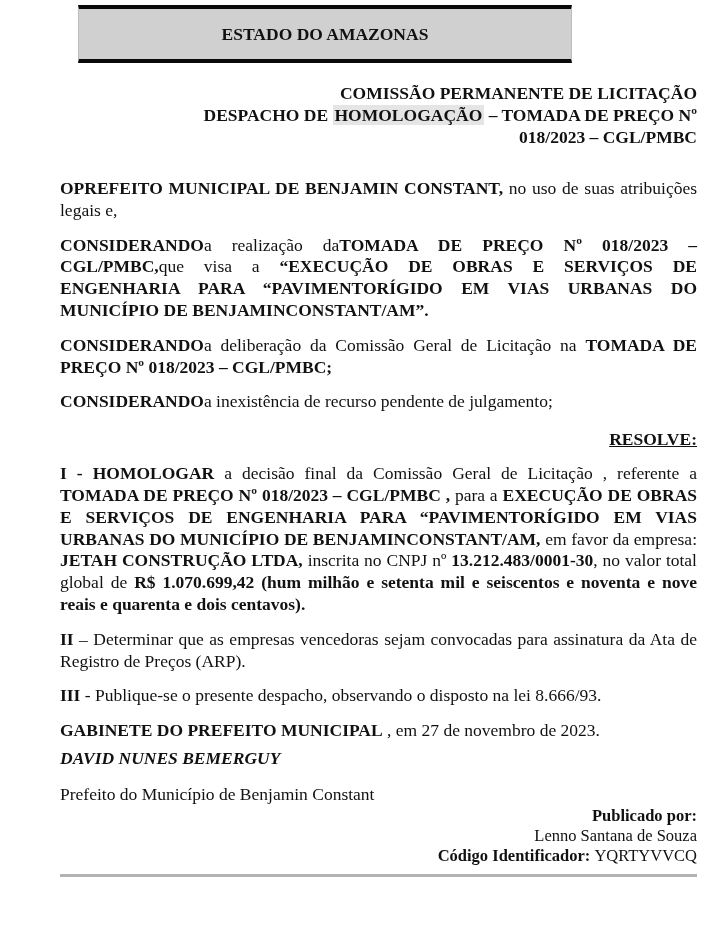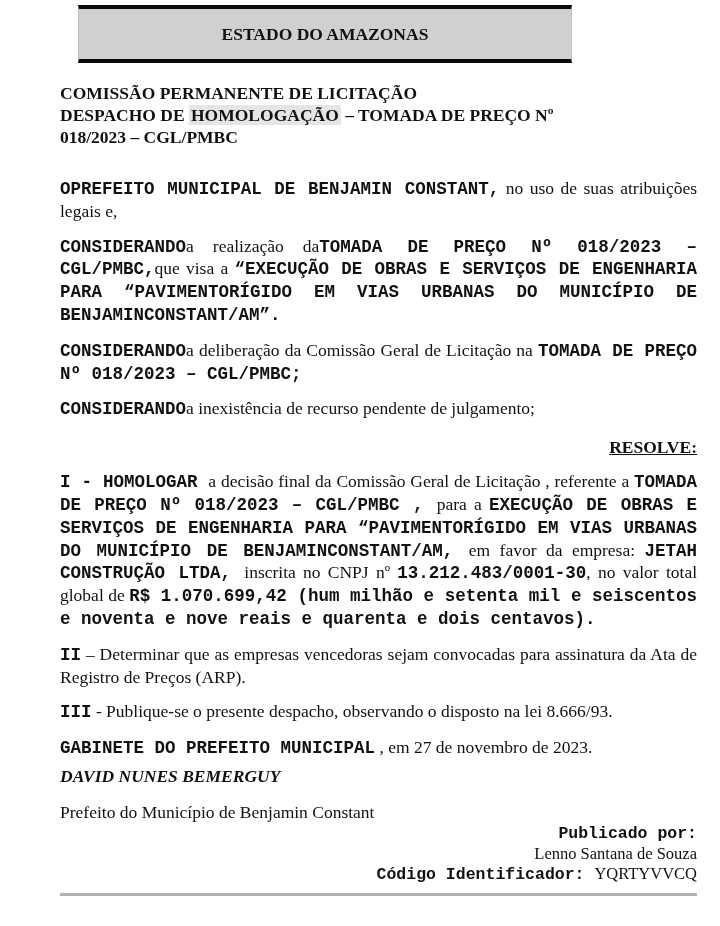--- a/index.html
+++ b/index.html
@@ -11,30 +11,30 @@
   .header-box{
     margin:5px 20px 0 78px;width:494px;box-sizing:border-box;
     background:#d0d0d0;
     border-top:4px solid #0a0a0a;border-bottom:4px solid #0a0a0a;
     border-left:1px solid #bdbdbd;border-right:1px solid #bdbdbd;
     text-align:center;font-weight:bold;font-size:17.5px;line-height:21px;
     padding:15px 10px 14px 10px;
   }
   .content{padding:0 23px 0 60px;}
   .doc-title{
-    margin-top:19px;text-align:left;font-weight:bold;
+    margin-top:19px;text-align:right;font-weight:bold;
     font-size:17.5px;line-height:22px;
   }
   .hl{background:#e5e5e5;padding:0 2px;}
   .para{
     margin:13px 0 0 0;font-size:17.5px;line-height:21.8px;
     text-align:justify;
   }
   .para.first{margin-top:30px;}
-  .b{font-weight:bold;font-family:Liberation Mono, monospace;}
+  .b{font-weight:bold;}
   .resolve{
     margin-top:15px;text-align:right;font-weight:bold;
     font-size:17.5px;line-height:22px;
   }
   .resolve span{text-decoration:underline;}
   .sig-name{font-weight:bold;font-style:italic;margin-top:6px;text-align:left;}
   .sig-role{margin-top:14px;text-align:left;}
   .pub-footer{
     text-align:right;font-size:16.5px;line-height:20px;
   }

